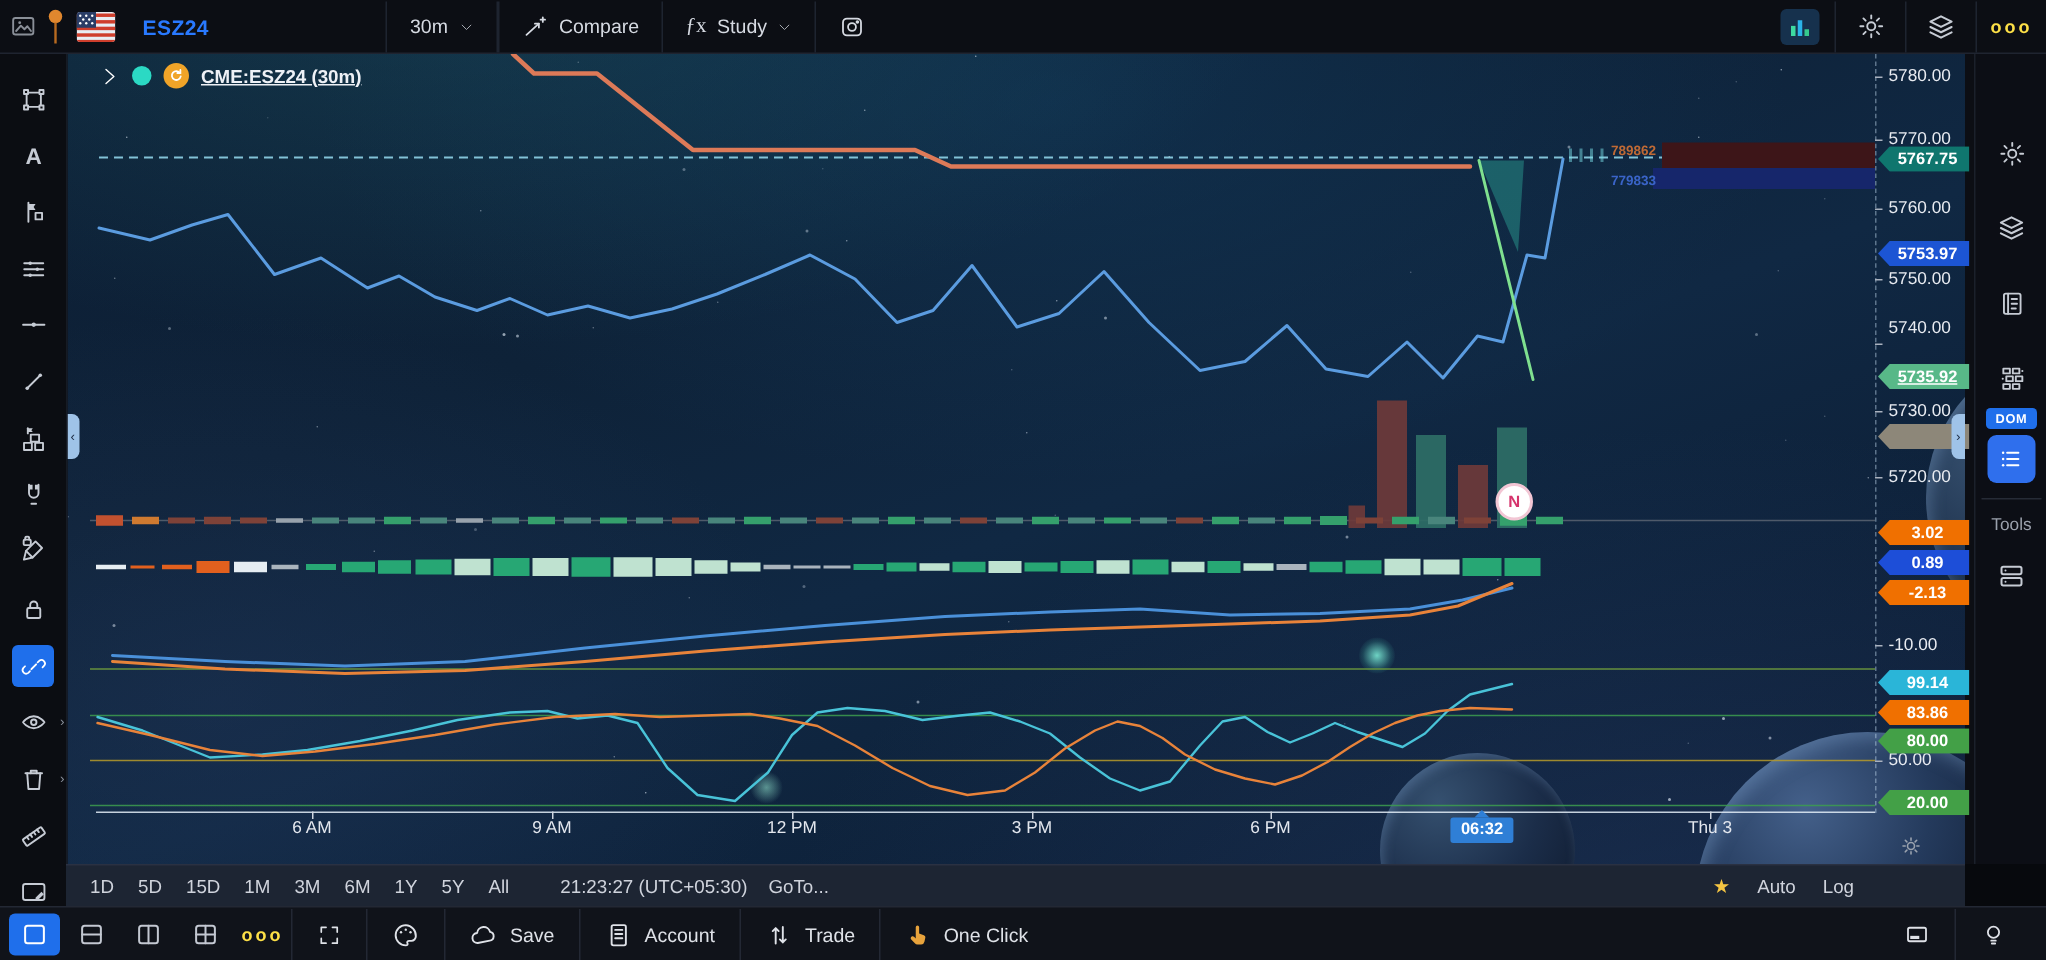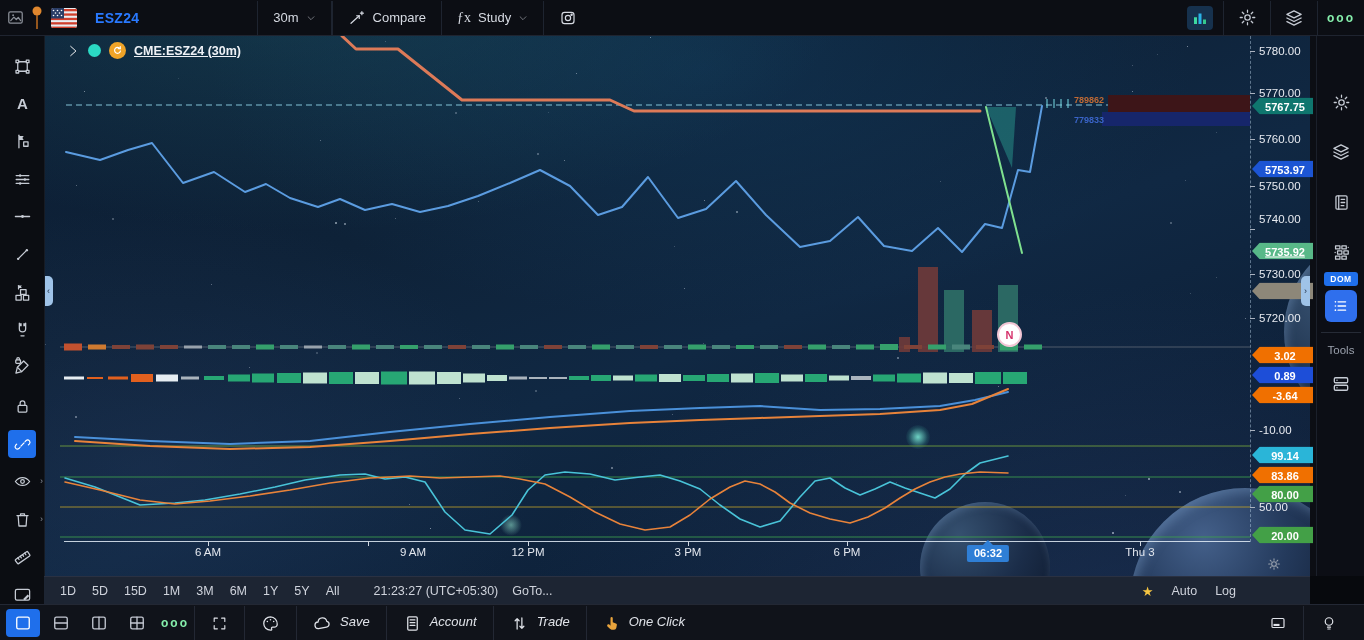--- a/index.html
+++ b/index.html
@@ -9,21 +9,21 @@
   
   #topbar{position:absolute;left:0;top:0;width:1364px;height:35px;background:#0c0e14;
           border-bottom:1px solid #1f2430;display:flex;align-items:center;z-index:40;}
   .tb-btn{height:34px;display:flex;align-items:center;gap:7px;padding:0 15px;color:#d6dae2;cursor:pointer;}
   .tb-sep{width:1px;height:34px;background:#1e2430;}
   .chev{width:10px;height:10px;opacity:.75;}
   #symbol{color:#2979ff;font-weight:bold;font-size:14px;letter-spacing:.3px;margin-left:18px;}
   .tb-right{margin-left:auto;display:flex;align-items:center;height:34px;}
   .sq-btn{width:46px;height:34px;display:flex;align-items:center;justify-content:center;color:#c6cbd4;cursor:pointer;}
   .mini-chart-bg{width:26px;height:24px;border-radius:4px;background:#16314d;display:flex;align-items:center;justify-content:center;}
-  .ooo{color:#86efac;font-size:12px;letter-spacing:2px;font-weight:bold;}
+  .ooo{color:#fde047;font-size:12px;letter-spacing:2px;font-weight:bold;}
   
   #lefttb{position:absolute;left:0;top:36px;width:44px;height:568px;background:#0b0d12;border-right:1px solid #161b24;z-index:30;}
   .ltool{position:absolute;left:8px;width:28px;height:28px;border-radius:4px;display:flex;align-items:center;justify-content:center;color:#c6cbd4;cursor:pointer;}
   .ltool.active{background:#1f6feb;color:#fff;}
   .ltool .mini-chev{position:absolute;right:-7px;font-size:9px;color:#8a909c;}
   
   #chartwall{position:absolute;left:44px;top:36px;width:1266px;height:540px;overflow:hidden;z-index:5;
     background:
       radial-gradient(900px 420px at 20% -12%, rgba(34,108,118,.33), transparent 62%),
       radial-gradient(700px 360px at 52% 6%, rgba(18,58,92,.55), transparent 70%),
@@ -87,21 +87,21 @@
   #tf-goto{margin-left:14px;cursor:pointer;}
   #tf-right{margin-left:auto;display:flex;align-items:center;gap:18px;margin-right:74px;}
   #tf-star{color:#f5c542;font-size:13px;}
   #tfbar-gap{position:absolute;left:1310px;top:576px;width:54px;height:28px;background:#07090d;z-index:35;}
   
   #botbar{position:absolute;left:0;top:604px;width:1364px;height:36px;background:#10131a;border-top:1px solid #232834;
           display:flex;align-items:center;z-index:40;}
   .bb-sep{width:1px;height:35px;background:#232834;}
   .bb-icon{width:34px;height:28px;display:flex;align-items:center;justify-content:center;color:#c3c8d2;cursor:pointer;border-radius:4px;margin:0 2px;}
   .bb-icon.active{background:#1f6feb;color:#fff;margin-left:6px;}
-  .bb-group{display:flex;gap:8px;padding:0 16px;color:#dfe2e8;cursor:pointer;font-style:italic;}
+  .bb-group{display:flex;align-items:center;gap:8px;padding:0 16px;color:#dfe2e8;cursor:pointer;}
   #bb-right{margin-left:auto;display:flex;align-items:center;}
   svg.ic{display:block;}
   text{font-family:"Liberation Sans","DejaVu Sans",sans-serif;}
 </style>
 </head>
 <body>
 
 <div id="app">
 
   <header id="topbar">
@@ -509,21 +509,21 @@
             </svg>
           </span>
         </span>
       <span id="legend-text">CME:ESZ24 (30m)</span>
     </div>
     <div id="axis-hline"></div>
     <div id="time-ticks">
         <div class="ttick-line" style="left: 164px;"></div>
         <div class="ttick" style="left: 164px;">6 AM</div>
         <div class="ttick-line" style="left: 324px;"></div>
-        <div class="ttick" style="left: 324px; margin-left: 45px;">9 AM</div>
+        <div class="ttick" style="left: 324px;">9 AM</div>
         <div class="ttick-line" style="left: 484px;"></div>
         <div class="ttick" style="left: 484px;">12 PM</div>
         <div class="ttick-line" style="left: 644px;"></div>
         <div class="ttick" style="left: 644px;">3 PM</div>
         <div class="ttick-line" style="left: 803px;"></div>
         <div class="ttick" style="left: 803px;">6 PM</div>
         <div class="ttick-line" style="left: 1096px;"></div>
         <div class="ttick" style="left: 1096px;">Thu 3</div>
       </div>
     <div id="tlabel" style="left: 944px;">06:32</div>
@@ -550,21 +550,21 @@
         <div class="ptick" style="top: 282px;">5720.00</div>
         <div class="ptickd" style="top: 394px;"></div>
         <div class="ptick" style="top: 394px;">-10.00</div>
         <div class="ptickd" style="top: 471px;"></div>
         <div class="ptick" style="top: 471px;">50.00</div>
         <div class="plabel" style="top: 70px; background: #0f766e;">5767.75</div>
         <div class="plabel" style="top: 133px; background: rgb(28, 85, 212);">5753.97</div>
         <div class="plabel" style="top: 215px; background: rgb(88, 184, 136); text-decoration: underline;">5735.92</div>
         <div class="plabel" style="top: 319px; background: rgb(240, 112, 0);">3.02</div>
         <div class="plabel" style="top: 339px; background: #1d4ed8;">0.89</div>
-        <div class="plabel" style="top: 359px; background: rgb(240, 112, 0);">-3.64</div>
+        <div class="plabel" style="top: 359px; background: rgb(240, 112, 0);">-2.13</div>
         <div class="plabel" style="top: 419px; background: rgb(42, 181, 216);">99.14</div>
         <div class="plabel" style="top: 439px; background: rgb(240, 112, 0);">83.86</div>
         <div class="plabel" style="top: 458px; background: rgb(67, 160, 71);">80.00</div>
         <div class="plabel" style="top: 499px; background: rgb(67, 160, 71);">20.00</div>
       </div>
     <div id="axis-sun"><span><svg class="ic" width="16" height="16" viewBox="0 0 24 24" fill="none" stroke="currentColor" stroke-width="1.6" stroke-linecap="round" stroke-linejoin="round">
             <circle cx="12" cy="12" r="3.5"></circle>
             <path d="M12 4v2.2M12 17.8V20M4 12h2.2M17.8 12H20M6.3 6.3l1.6 1.6M16.1 16.1l1.7 1.7M17.7 6.3l-1.6 1.6M7.9 16.1l-1.6 1.7"></path>
           </svg></span></div>
   </div>

